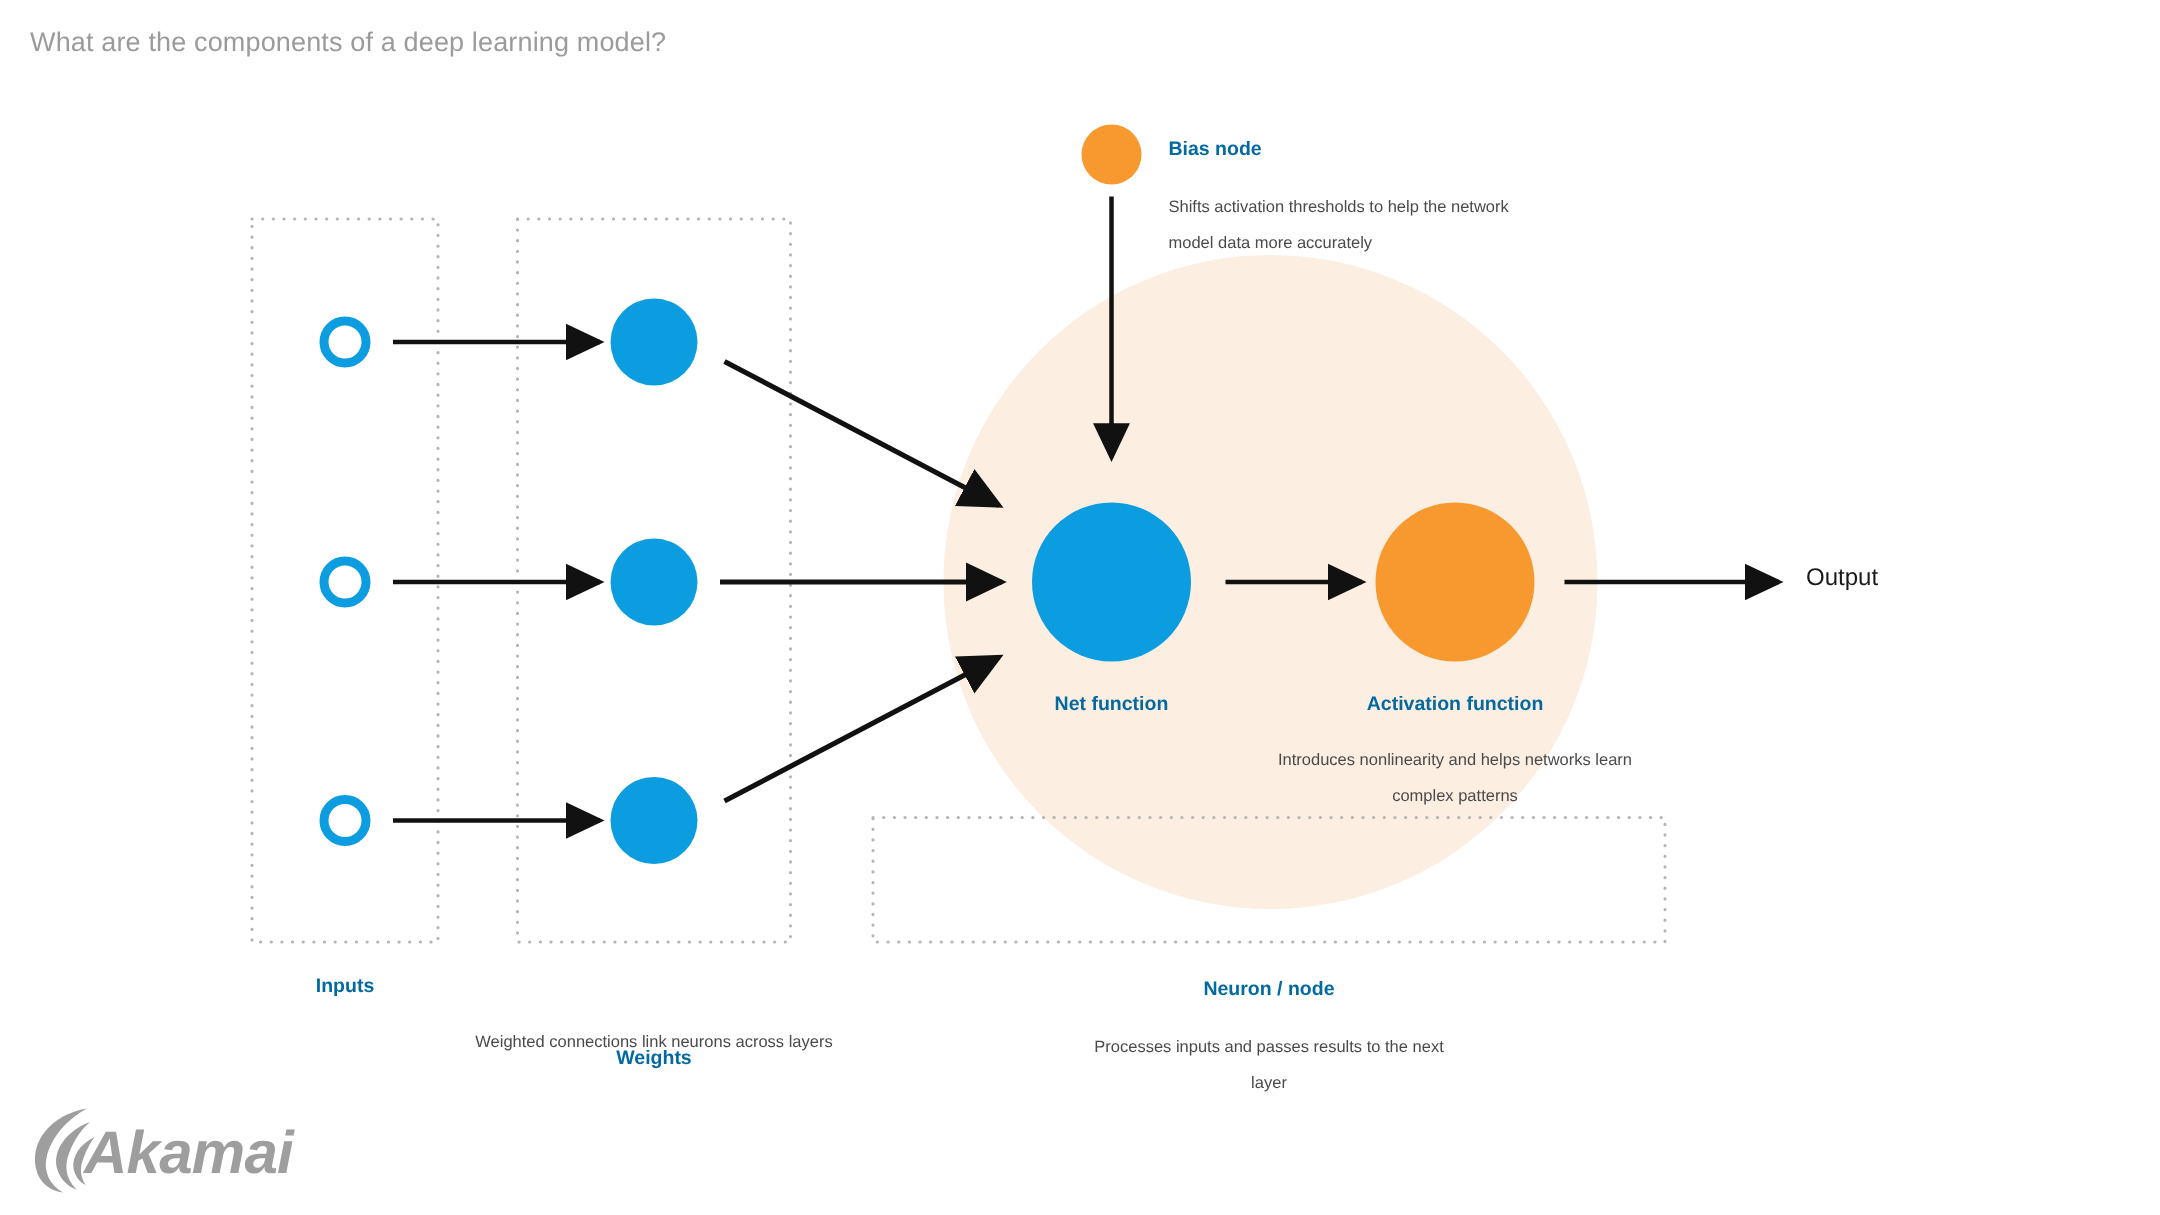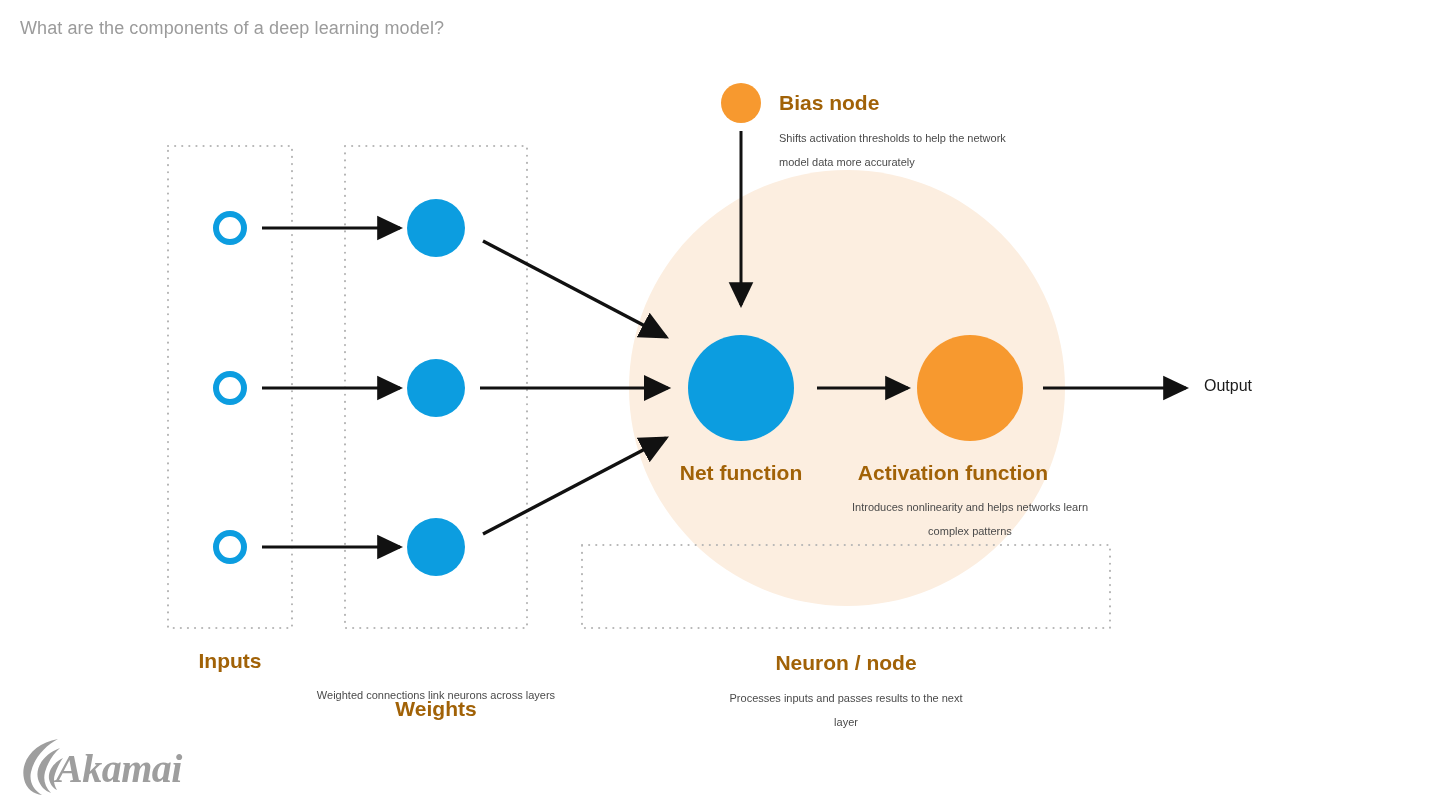--- a/index.html
+++ b/index.html
@@ -42,23 +42,23 @@
     height: 810px;
     overflow: visible;
   }
 
   
   .lbl {
     position: absolute;
     white-space: nowrap;
   }
   .lbl-head {
-    font-size: 21px;
+    font-size: 13px;
     font-weight: bold;
-    color: #a16207;
+    color: #0369a1;
   }
   .lbl-sub {
     font-size: 11px;
     color: #4a4a4a;
     line-height: 24px;
     white-space: normal;
   }
   .lbl-output {
     font-size: 16px;
     color: #1a1a1a;
@@ -70,21 +70,21 @@
     position: absolute;
     left: 18px;
     top: 735px;
     width: 160px;
     height: 62px;
   }
   #akamai-logo .wordmark {
     position: absolute;
     left: 38px;
     top: 12px;
-    font-family: Liberation Serif, serif;
+    font-family: Liberation Sans, sans-serif;
     font-size: 40px;
     font-style: italic;
     font-weight: bold;
     color: #9e9e9e;
     letter-spacing: -0.5px;
     line-height: 44px;
   }
 </style>
 </head>
 <body>
@@ -134,21 +134,21 @@
     <circle cx="970" cy="388" r="53" fill="#f7992f"></circle>
 
     <line x1="1043" y1="388" x2="1186" y2="388" stroke="#111111" stroke-width="3" marker-end="url(#ah)"></line>
   </svg>
 
   <div class="lbl lbl-head" style="left:779px; top:91px;">Bias node</div>
   <div class="lbl lbl-sub" style="left:779px; top:126px; width:250px;">Shifts activation thresholds to help the network model data more accurately</div>
 
   <div class="lbl lbl-head center" style="left:641px; top:461px; width:200px;">Net function</div>
 
-  <div class="lbl lbl-head center" style="left:798px; top:461px; width:250px;text-align:right;">Activation function</div>
+  <div class="lbl lbl-head center" style="left:845px; top:461px; width:250px;">Activation function</div>
   <div class="lbl lbl-sub center" style="left:845px; top:495px; width:250px;">Introduces nonlinearity and helps networks learn complex patterns</div>
 
   <div class="lbl lbl-output" style="left:1204px; top:377px;">Output</div>
 
   <div class="lbl lbl-head center" style="left:130px; top:649px; width:200px;">Inputs</div>
 
   <div class="lbl lbl-head center" style="left:336px; top:649px; width:200px;margin-top:48px;">Weights</div>
   <div class="lbl lbl-sub center" style="left:310px; top:683px; width:252px;">Weighted connections link neurons across layers</div>
 
   <div class="lbl lbl-head center" style="left:746px; top:651px; width:200px;">Neuron / node</div>

